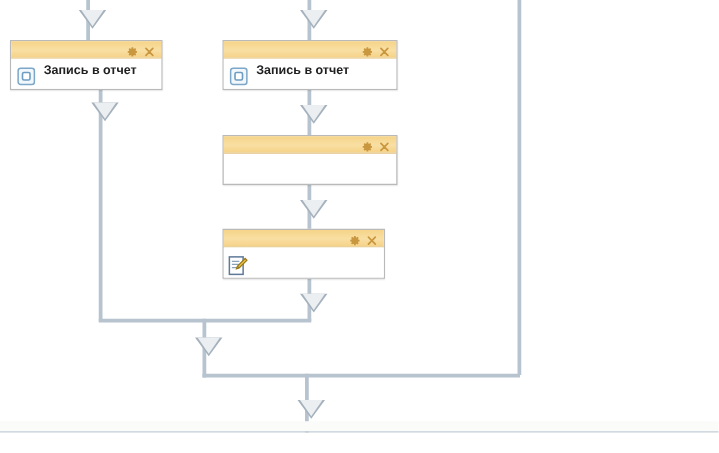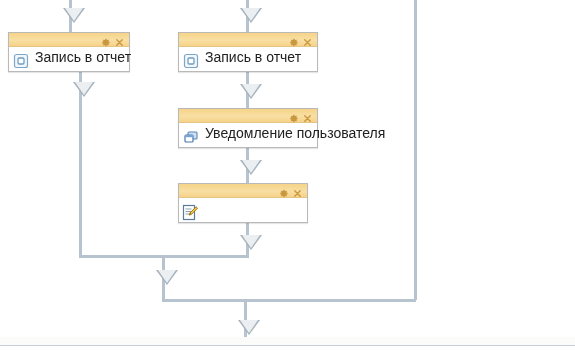--- a/index.html
+++ b/index.html
@@ -78,26 +78,27 @@
     cursor: pointer;
   }
   .node-body {
     position: relative;
     height: 24px;
     background: #ffffff;
     display: flex;
     align-items: center;
   }
   .node-label {
-    font-size: 14px;
+    font-size: 10px;
     color: #202020;
     white-space: nowrap;
     padding-left: 26px;
     line-height: 12px;
     margin-top: -4px;
+    font-weight: bold;
   }
   .node-icon {
     position: absolute;
     left: 4px;
     bottom: 2px;
     width: 16px;
     height: 16px;
   }
 
   
@@ -225,30 +226,20 @@
         <svg width="11" height="11" viewBox="0 0 16 16">
           <path fill="#c9973f" d="M8 5.3a2.7 2.7 0 100 5.4 2.7 2.7 0 000-5.4zm0 4.1a1.4 1.4 0 110-2.8 1.4 1.4 0 010 2.8z"></path>
           <path fill="#c9973f" d="M14 7h-1.3a4.7 4.7 0 00-.5-1.2l.9-.9-1.4-1.4-.9.9A4.7 4.7 0 009.6 4V2.7H7.6V4a4.7 4.7 0 00-1.2.5l-.9-.9L4.1 5l.9.9A4.7 4.7 0 004.5 7H3.2v2h1.3c.1.4.3.8.5 1.2l-.9.9 1.4 1.4.9-.9c.4.2.8.4 1.2.5v1.3h2v-1.3c.4-.1.8-.3 1.2-.5l.9.9 1.4-1.4-.9-.9c.2-.4.4-.8.5-1.2H14V7z"></path>
         </svg>
       </div>
       <div class="hdr-btn">
         <svg width="11" height="11" viewBox="0 0 16 16">
           <path stroke="#c9973f" stroke-width="2" stroke-linecap="round" d="M4 4l8 8M12 4l-8 8"></path>
         </svg>
       </div>
-    </div>
-    <div class="node-body">
-      <div class="node-icon">
-        <svg width="16" height="16" viewBox="0 0 16 16">
-          <rect x="5" y="3" width="9" height="7" rx="1" fill="#cfe0f2" stroke="#5b87bb" stroke-width="1.1"></rect>
-          <rect x="2" y="6" width="8" height="7" rx="1" fill="#ffffff" stroke="#4a79b0" stroke-width="1.2"></rect>
-          <rect x="2" y="6" width="8" height="2.2" fill="#7ba3d4"></rect>
-        </svg>
-      </div>
-      <div class="node-label">Уведомление пользователя</div>
     </div>
   </div>
 
   <div class="node" style="left:178px; top:183px; width:130px; height:40px;">
     <div class="node-header">
       <div class="hdr-btn">
         <svg width="11" height="11" viewBox="0 0 16 16">
           <path fill="#c9973f" d="M8 5.3a2.7 2.7 0 100 5.4 2.7 2.7 0 000-5.4zm0 4.1a1.4 1.4 0 110-2.8 1.4 1.4 0 010 2.8z"></path>
           <path fill="#c9973f" d="M14 7h-1.3a4.7 4.7 0 00-.5-1.2l.9-.9-1.4-1.4-.9.9A4.7 4.7 0 009.6 4V2.7H7.6V4a4.7 4.7 0 00-1.2.5l-.9-.9L4.1 5l.9.9A4.7 4.7 0 004.5 7H3.2v2h1.3c.1.4.3.8.5 1.2l-.9.9 1.4 1.4.9-.9c.4.2.8.4 1.2.5v1.3h2v-1.3c.4-.1.8-.3 1.2-.5l.9.9 1.4-1.4-.9-.9c.2-.4.4-.8.5-1.2H14V7z"></path>
         </svg>

